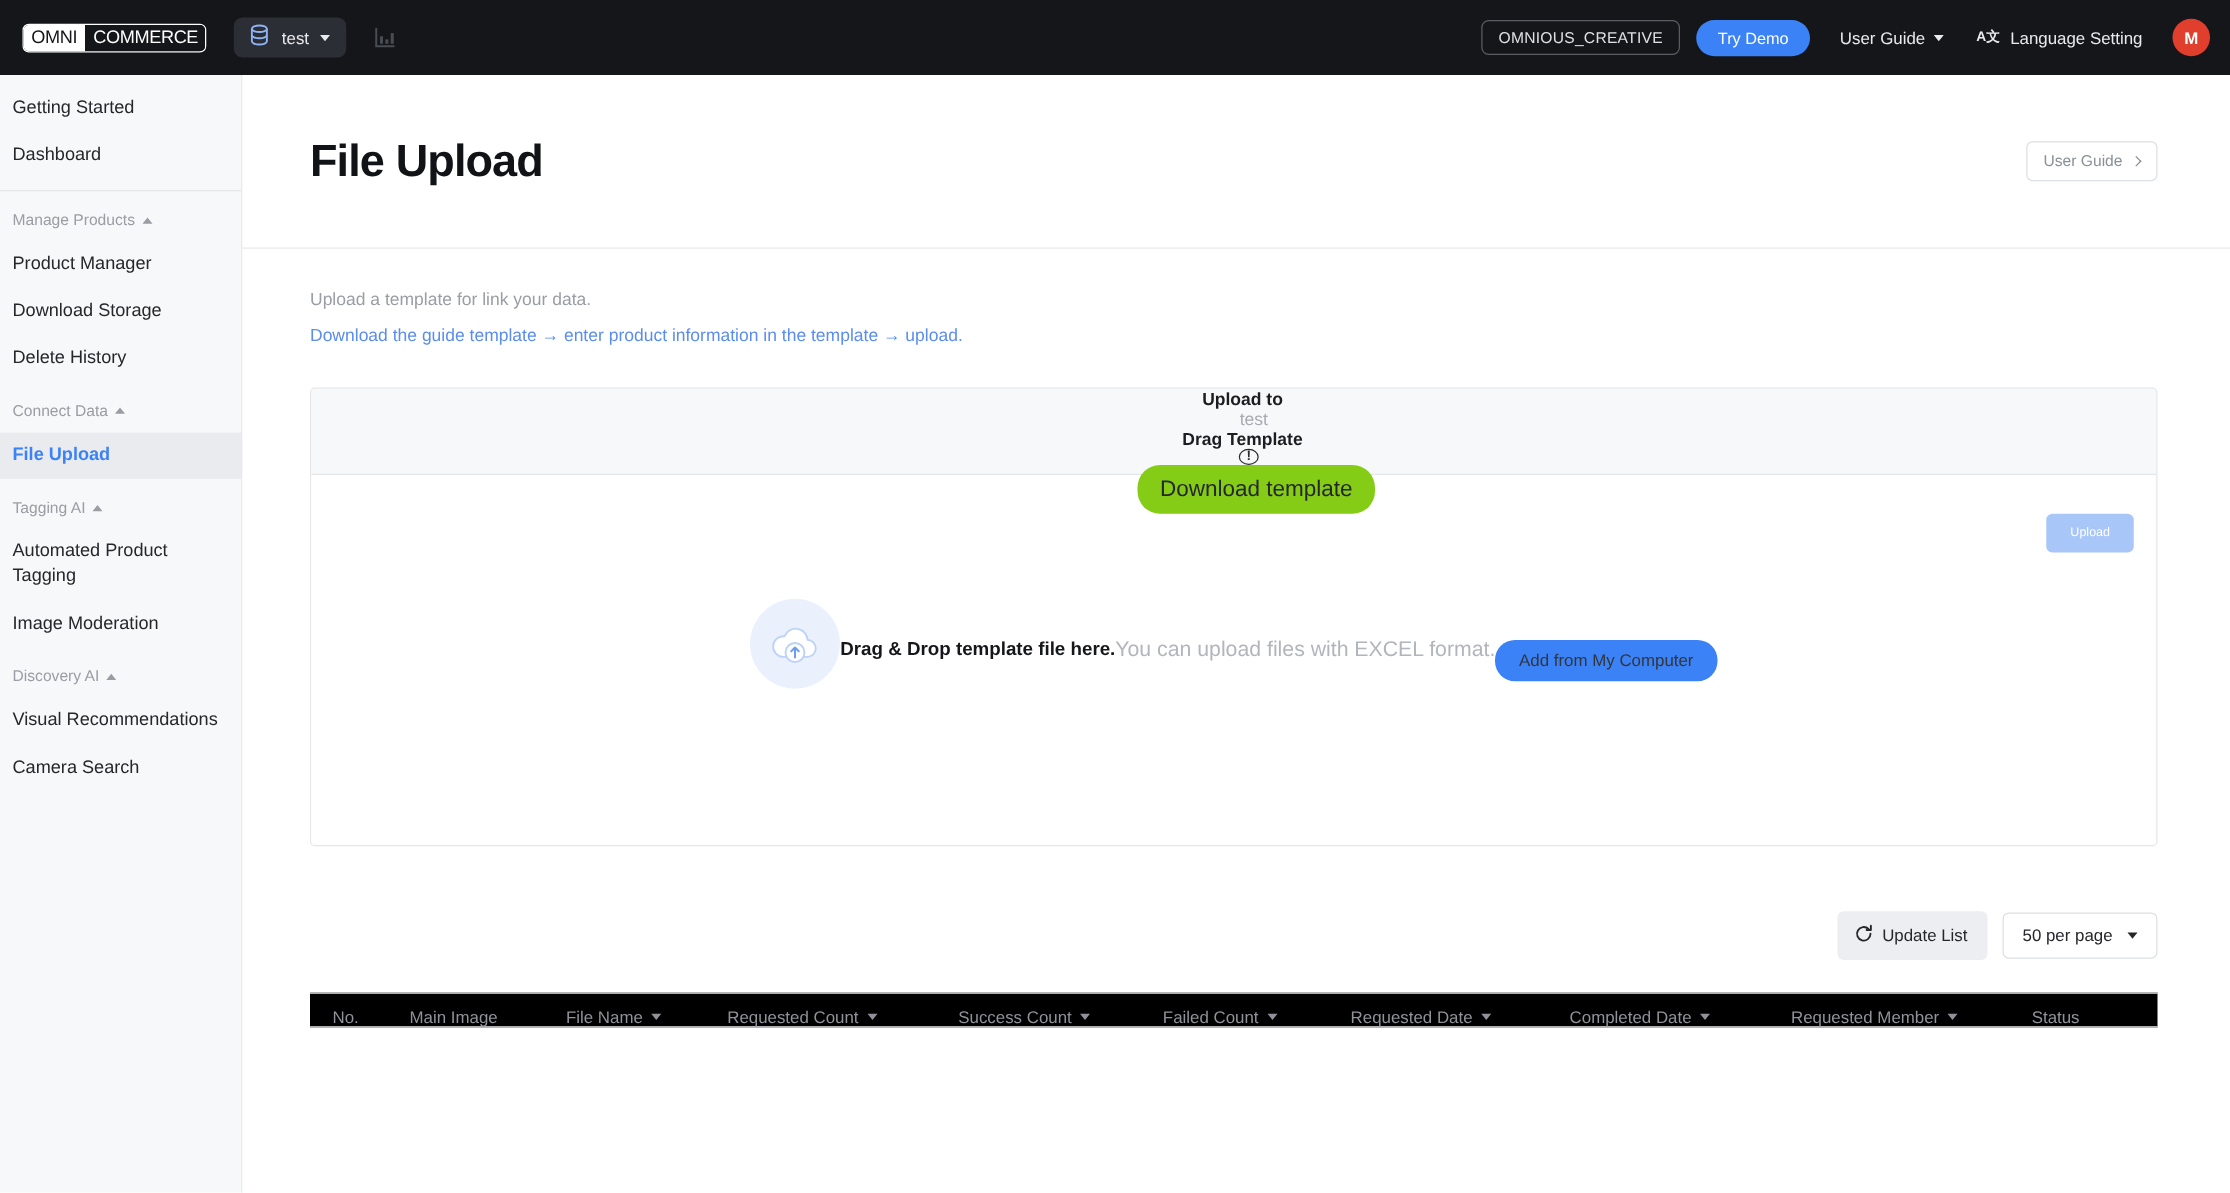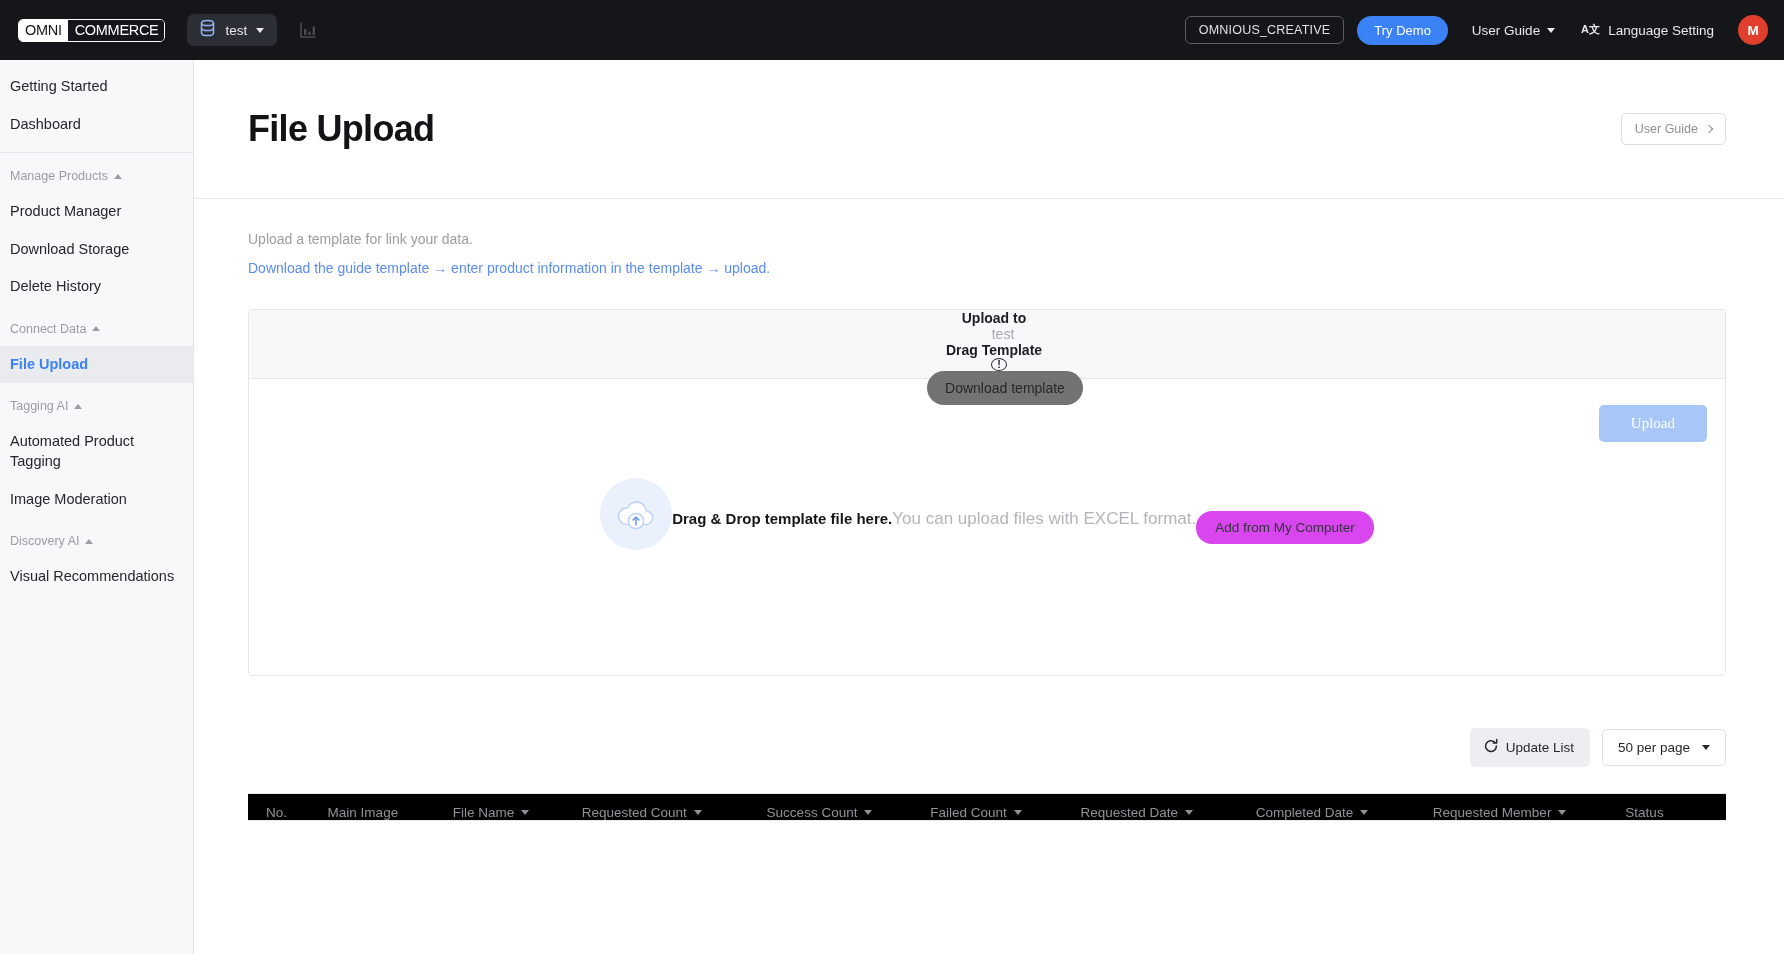--- a/index.html
+++ b/index.html
@@ -272,39 +272,39 @@
     justify-content: center;
     font-size: 11px;
     font-weight: 700;
     color: #2b2c30;
     margin-left: 10px;
     line-height: 1;
     cursor: pointer;
   }
   .download-template-btn {
     margin-left: 22px;
-    background: #737373;
+    background: #84cc16;
     border: none;
     border-radius: 18px;
-    font-size: 14px;
+    font-size: 18px;
     color: #26272b;
     padding: 9px 18px;
     cursor: pointer;
     font-family: inherit;
   }
   .upload-btn {
     margin-left: auto;
     background: #a8c6f7;
     color: #ffffff;
     border: none;
     border-radius: 5px;
-    font-size: 15px;
-    padding: 10px 32px;
-    cursor: pointer;
-    font-family: Liberation Serif, serif;
+    font-size: 10px;
+    padding: 10px 19px;
+    cursor: pointer;
+    font-family: Liberation Sans, sans-serif;
   }
 
   .dropzone {
     height: 296px;
     background: #ffffff;
     display: flex;
     flex-direction: row;
     align-items: center;
     justify-content: center;
   }
@@ -322,21 +322,21 @@
     font-weight: 700;
     color: #16171a;
     margin-bottom: 17px;
   }
   .dz-sub {
     font-size: 17px;
     color: #b2b5bb;
     margin-bottom: 16px;
   }
   .add-computer-btn {
-    background: #d946ef;
+    background: #3b82f6;
     border: none;
     border-radius: 16px;
     font-size: 13.5px;
     color: #33353a;
     padding: 9px 19px;
     cursor: pointer;
     font-family: inherit;
   }
 
   
@@ -489,20 +489,21 @@
       <span class="chev-up"></span>
     </div>
     <div class="nav-item">Automated Product Tagging</div>
     <div class="nav-item">Image Moderation</div>
 
     <div class="nav-group">
       <span>Discovery AI</span>
       <span class="chev-up"></span>
     </div>
     <div class="nav-item">Visual Recommendations</div>
+    <div class="nav-item">Camera Search</div>
   </nav>
 
   <main class="main">
 
     <div class="page-head">
       <h1 class="page-title">File Upload</h1>
       <button class="user-guide-btn">
         <span>User Guide</span>
         <span class="chev-right"></span>
       </button>

